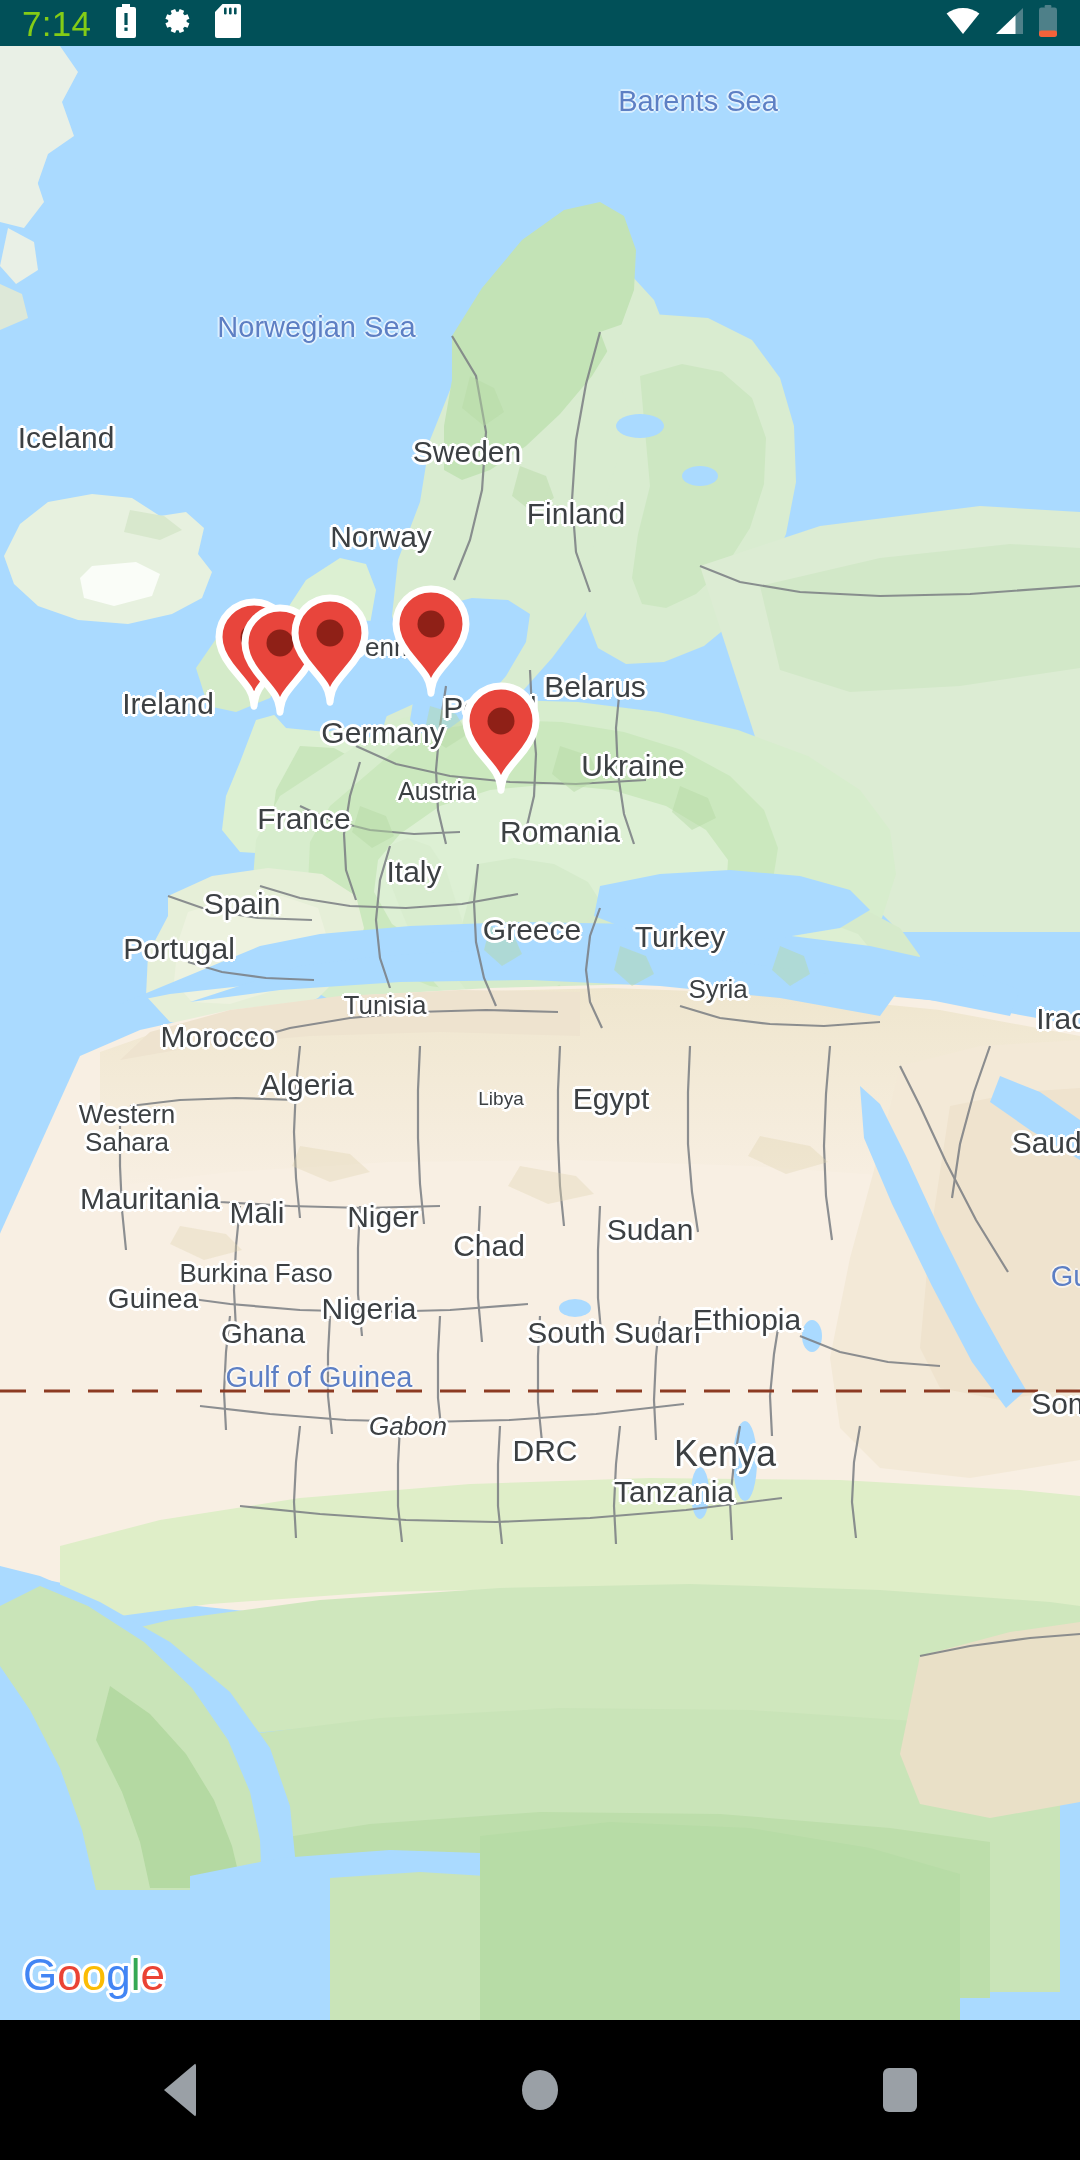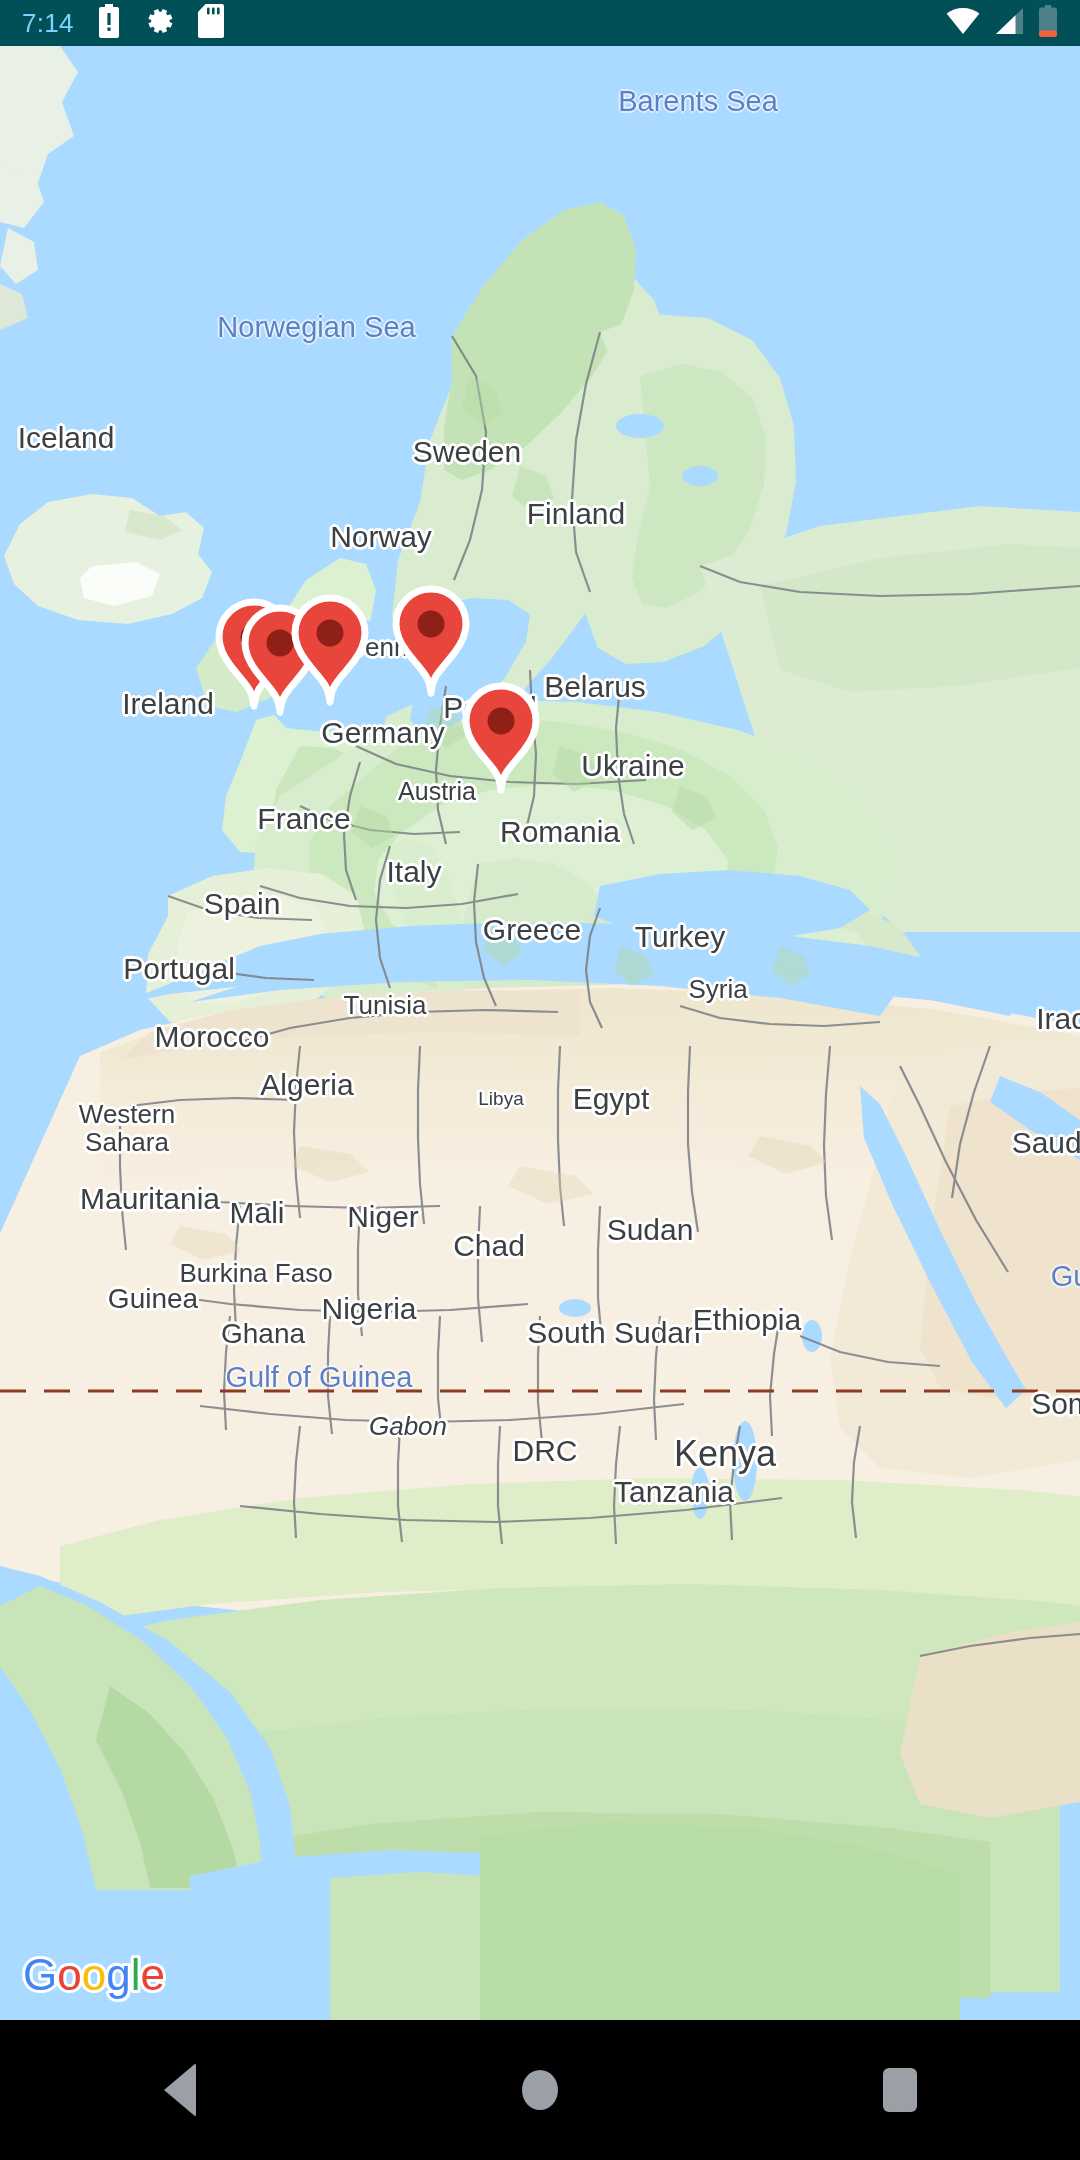--- a/index.html
+++ b/index.html
@@ -11,21 +11,21 @@
   }
 
   
   #status-bar{
     position:absolute; left:0; top:0; width:1080px; height:46px;
     background:#015058; display:flex; align-items:center;
     padding:0 22px; z-index:60;
   }
   #status-left{ display:flex; align-items:center; gap:22px; }
   #status-right{ margin-left:auto; display:flex; align-items:center; gap:14px; }
-  .clock{ color:#7dd3fc; font-size:26px; font-weight:400; letter-spacing:.3px; line-height:1; }
+  .clock{ color:#84cc16; font-size:35px; font-weight:400; letter-spacing:.3px; line-height:1; }
   .sicon{ display:block; }
 
   
   #map{
     position:absolute; left:0; top:46px; width:1080px; height:1974px;
     background:#e5e5e5; overflow:hidden; z-index:10;
   }
   #map svg.base{ position:absolute; left:0; top:0; width:1080px; height:1974px; display:block; }
 
   
@@ -313,24 +313,24 @@
       <div class="lbl" style="left: 490px; top: 662px; font-size: 30px;">Poland</div>
       <div class="lbl" style="left: 383px; top: 687px; font-size: 30px;">Germany</div>
       <div class="lbl" style="left: 633px; top: 720px; font-size: 30px;">Ukraine</div>
       <div class="lbl" style="left: 437px; top: 745px; font-size: 25px;">Austria</div>
       <div class="lbl" style="left: 304px; top: 773px; font-size: 30px;">France</div>
       <div class="lbl" style="left: 560px; top: 786px; font-size: 30px;">Romania</div>
       <div class="lbl" style="left: 414px; top: 826px; font-size: 30px;">Italy</div>
       <div class="lbl" style="left: 242px; top: 858px; font-size: 30px;">Spain</div>
       <div class="lbl" style="left: 532px; top: 884px; font-size: 30px;">Greece</div>
       <div class="lbl" style="left: 680px; top: 891px; font-size: 30px;">Turkey</div>
-      <div class="lbl" style="left: 179px; top: 903px; font-size: 30px; margin-top: 20px;">Portugal</div>
+      <div class="lbl" style="left: 179px; top: 903px; font-size: 30px;">Portugal</div>
       <div class="lbl" style="left: 718px; top: 943px; font-size: 26px;">Syria</div>
       <div class="lbl" style="left: 385px; top: 959px; font-size: 26px;">Tunisia</div>
-      <div class="lbl" style="left: 212px; top: 991px; font-size: 30px;">Morocco</div>
+      <div class="lbl" style="left: 218px; top: 991px; font-size: 30px;">Morocco</div>
       <div class="lbl" style="left: 1062px; top: 973px; font-size: 30px;">Iraq</div>
       <div class="lbl" style="left: 307px; top: 1039px; font-size: 30px;">Algeria</div>
       <div class="lbl" style="left: 475px; top: 1053px; font-size: 19px; margin-left: 26px;">Libya</div>
       <div class="lbl" style="left: 611px; top: 1053px; font-size: 30px;">Egypt</div>
       <div class="lbl" style="left: 1050px; top: 1097px; font-size: 30px;">Saudi</div>
       <div class="lbl two-line" style="left: 127px; top: 1083px; font-size: 26px; width: 180px;">Western Sahara</div>
       <div class="lbl" style="left: 150px; top: 1153px; font-size: 30px;">Mauritania</div>
       <div class="lbl" style="left: 257px; top: 1167px; font-size: 30px;">Mali</div>
       <div class="lbl" style="left: 383px; top: 1171px; font-size: 30px;">Niger</div>
       <div class="lbl" style="left: 489px; top: 1200px; font-size: 30px;">Chad</div>

